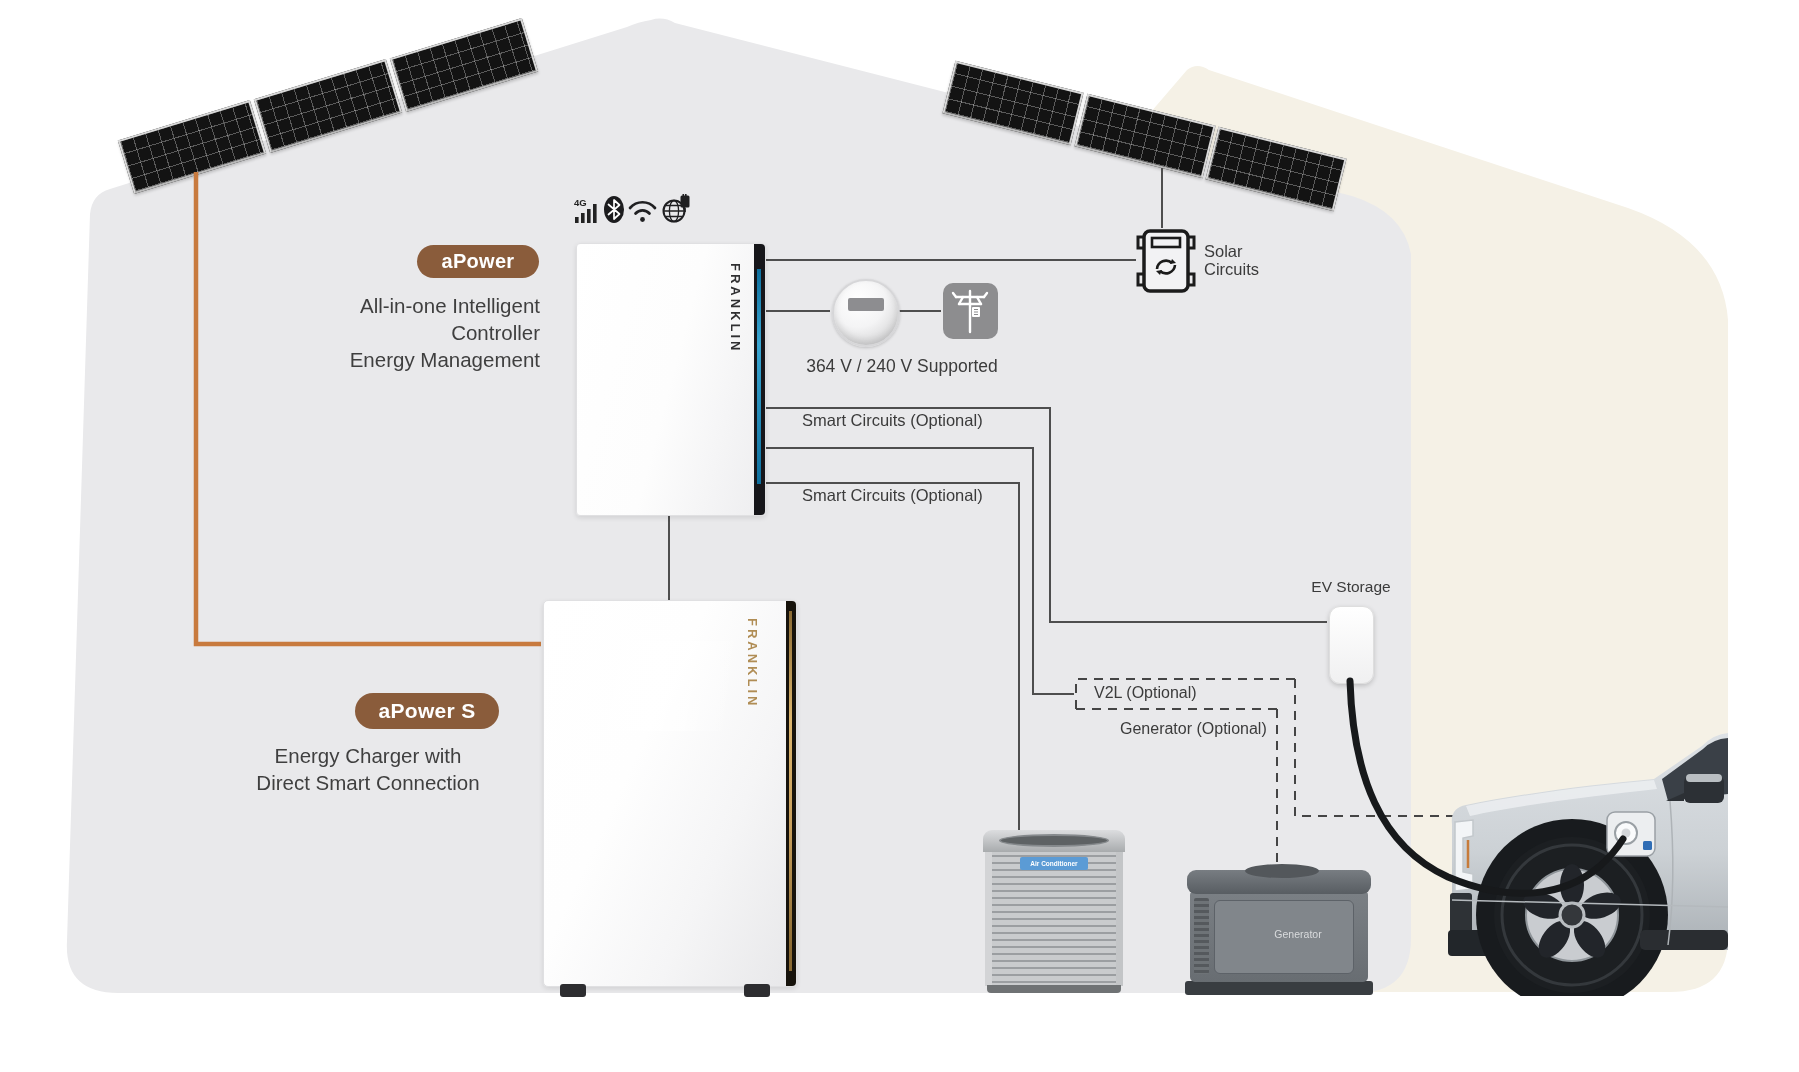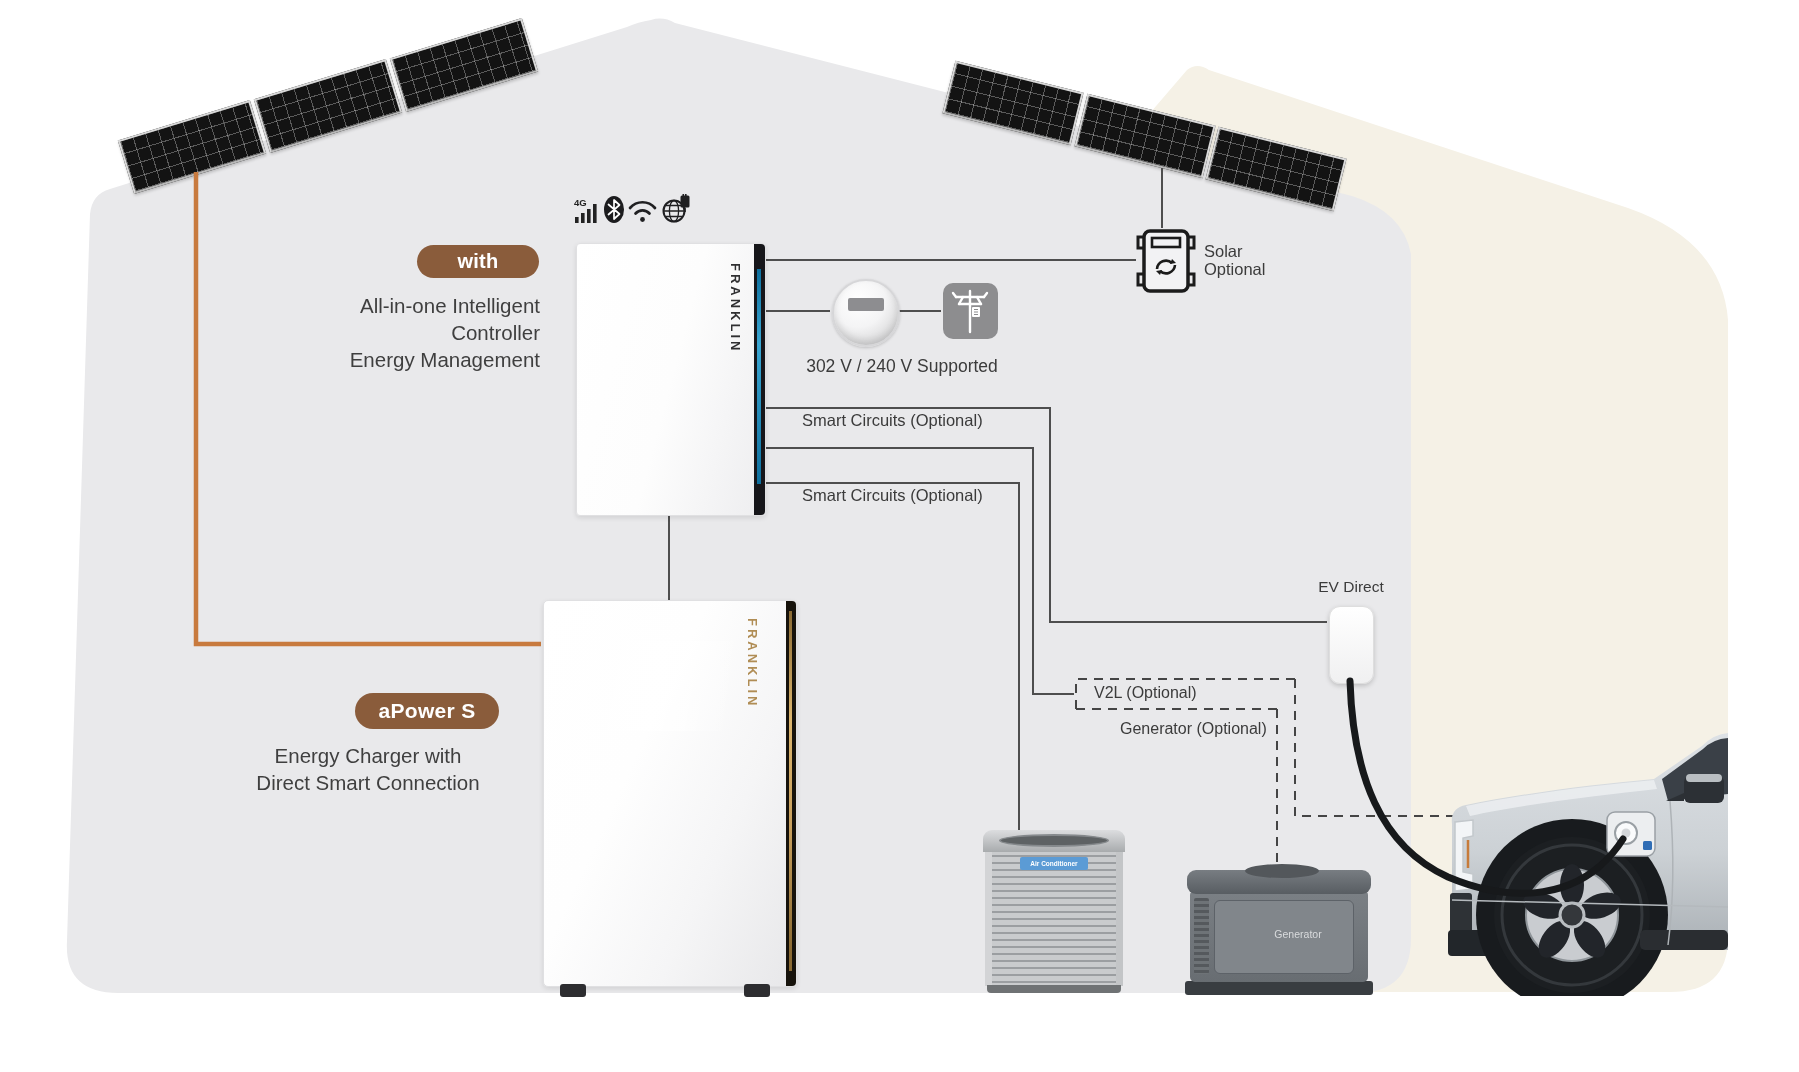--- a/index.html
+++ b/index.html
@@ -158,21 +158,21 @@
       <ellipse cx="14" cy="17" rx="4.6" ry="10.5" stroke="#1f1f21" stroke-width="1.3" fill="none"></ellipse>
       <path d="M3.5,17 H24.5 M5.5,11.5 H22.5 M5.5,22.5 H22.5" stroke="#1f1f21" stroke-width="1.3" fill="none"></path>
       <rect x="20.5" y="1.5" width="9" height="12" rx="1.5" fill="#1f1f21"></rect>
       <rect x="22.5" y="0" width="1.6" height="3" fill="#1f1f21"></rect>
       <rect x="25" y="0" width="1.6" height="3" fill="#1f1f21"></rect>
       <path d="M25,13.5 V18" stroke="#1f1f21" stroke-width="1.6"></path>
     </svg>
   </div>
 
   <div class="badge" style="left:417px; top:245px; width:122px; height:33px; font-size:20px;">
-    <span>with</span>
+    <span>aPower</span>
   </div>
   <div class="desc" style="left:238px; top:292px; width:302px; text-align:right;">
     <div>All-in-one Intelligent</div>
     <div>Controller</div>
     <div>Energy Management</div>
   </div>
   <div class="unit" style="left:576px; top:243px; width:188px; height:271px;">
     <span class="vbrand" style="right:22px; top:19px; color:#2f2f31;">FRANKLIN</span>
     <div class="strip">
       <div style="position:absolute; left:3px; top:25px; width:4px; height:215px;
@@ -190,37 +190,37 @@
         <path d="M13,14 H41"></path>
         <path d="M16,21 H38"></path>
         <path d="M13,14 L10,10 M41,14 L44,10"></path>
         <path d="M20,14 L16,21 M34,14 L38,21"></path>
       </g>
       <rect x="29" y="24" width="8" height="10" fill="#ffffff" rx="1"></rect>
       <path d="M31,26.5 h4 M31,29 h4 M31,31.5 h4" stroke="#8d8d8f" stroke-width="1"></path>
     </svg>
   </div>
   <div class="lbl" style="left:762px; top:356px; width:280px; text-align:center; font-size:17.5px;">
-    <span>302 V / 240 V Supported</span>
+    <span>364 V / 240 V Supported</span>
   </div>
 
   <svg class="layer" width="64" height="70" viewBox="0 0 64 70" style="left:1134px; top:226px;">
     <rect x="4" y="11" width="8" height="11" fill="none" stroke="#1b1b1b" stroke-width="3"></rect>
     <rect x="52" y="11" width="8" height="11" fill="none" stroke="#1b1b1b" stroke-width="3"></rect>
     <rect x="4" y="48" width="8" height="11" fill="none" stroke="#1b1b1b" stroke-width="3"></rect>
     <rect x="52" y="48" width="8" height="11" fill="none" stroke="#1b1b1b" stroke-width="3"></rect>
     <rect x="10" y="5" width="44" height="60" rx="6" fill="#f2f2f4" stroke="#1b1b1b" stroke-width="3.5"></rect>
     <rect x="18" y="12" width="28" height="9" fill="none" stroke="#1b1b1b" stroke-width="2.6"></rect>
     <path d="M23,43 a 9,9 0 0 1 15,-6" stroke="#1b1b1b" stroke-width="2.6" fill="none"></path>
     <path d="M41,39 a 9,9 0 0 1 -15,6" stroke="#1b1b1b" stroke-width="2.6" fill="none"></path>
     <path d="M38,33 l 4,4 l -6,1 z" fill="#1b1b1b"></path>
     <path d="M26,49 l -4,-4 l 6,-1 z" fill="#1b1b1b"></path>
   </svg>
   <div class="lbl" style="left:1204px; top:242px; width:72px; font-size:16.5px; line-height:1.12; white-space:normal;">
-    <span>Solar Optional</span>
+    <span>Solar Circuits</span>
   </div>
 
   <div class="lbl" style="left:802px; top:411px; font-size:16.5px;">
     <span>Smart Circuits (Optional)</span>
   </div>
   <div class="lbl" style="left:802px; top:486px; font-size:16.5px;">
     <span>Smart Circuits (Optional)</span>
   </div>
 
   <div class="badge" style="left:355px; top:693px; width:144px; height:36px; font-size:21px;text-align:right;">
@@ -237,21 +237,21 @@
     <span class="vbrand" style="right:36px; top:17px; color:#b08d55;">FRANKLIN</span>
     <div class="strip" style="width:10px; background:#17130c;">
       <div style="position:absolute; left:3px; top:10px; width:3px; height:360px;
                   background:linear-gradient(#8a6a33,#dcb66f 30%,#c8a05e 60%,#8a6a33 95%);"></div>
     </div>
     <div class="foot" style="left:16px;  bottom:-11px;"></div>
     <div class="foot" style="right:26px; bottom:-11px;"></div>
   </div>
 
   <div class="lbl" style="left:1294px; top:578px; width:114px; text-align:center; font-size:15.5px;">
-    <span>EV Direct</span>
+    <span>EV Storage</span>
   </div>
   <div class="evbody" style="left:1329px; top:606px; width:43px; height:76px;"></div>
 
   <div class="lbl" style="left:1094px; top:684px; font-size:16px;">
     <span>V2L (Optional)</span>
   </div>
   <div class="lbl" style="left:1096px; top:720px; font-size:16px;margin-left:24px;">
     <span>Generator (Optional)</span>
   </div>
 

